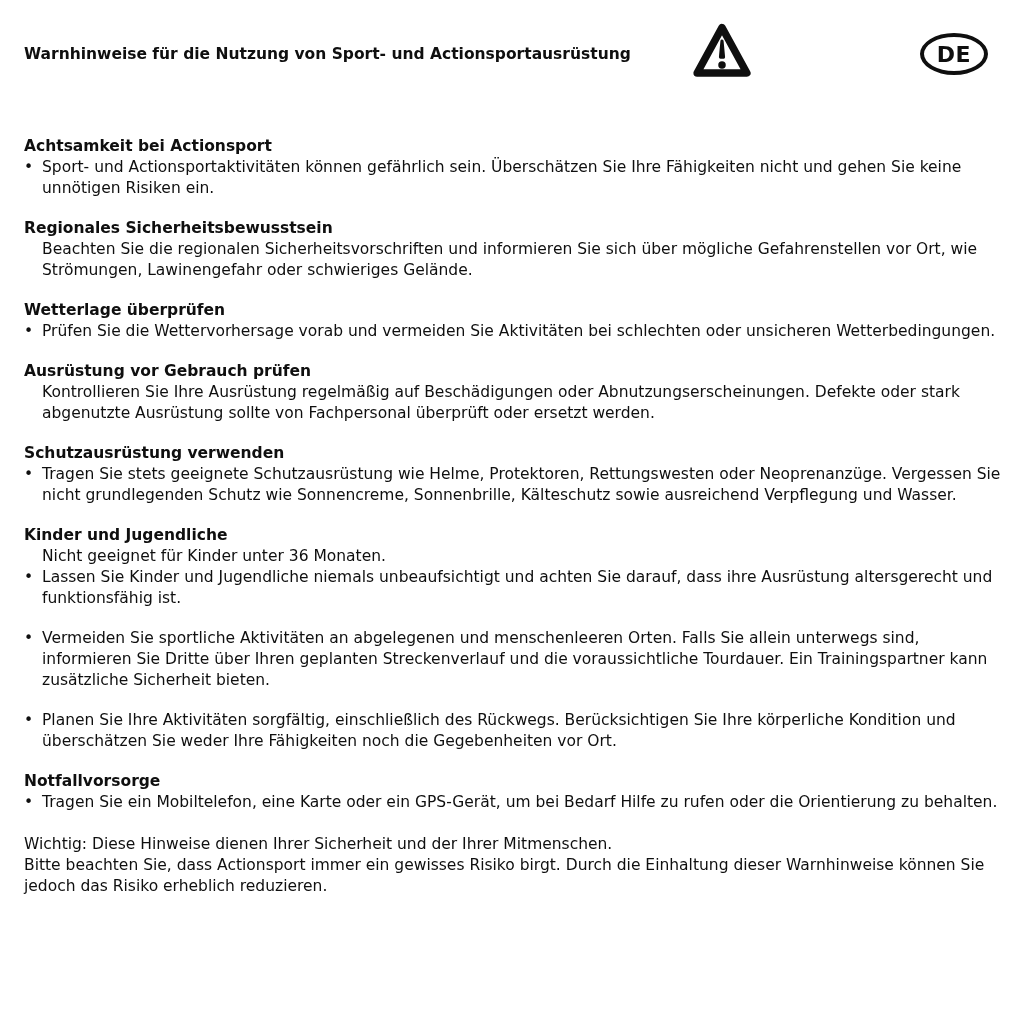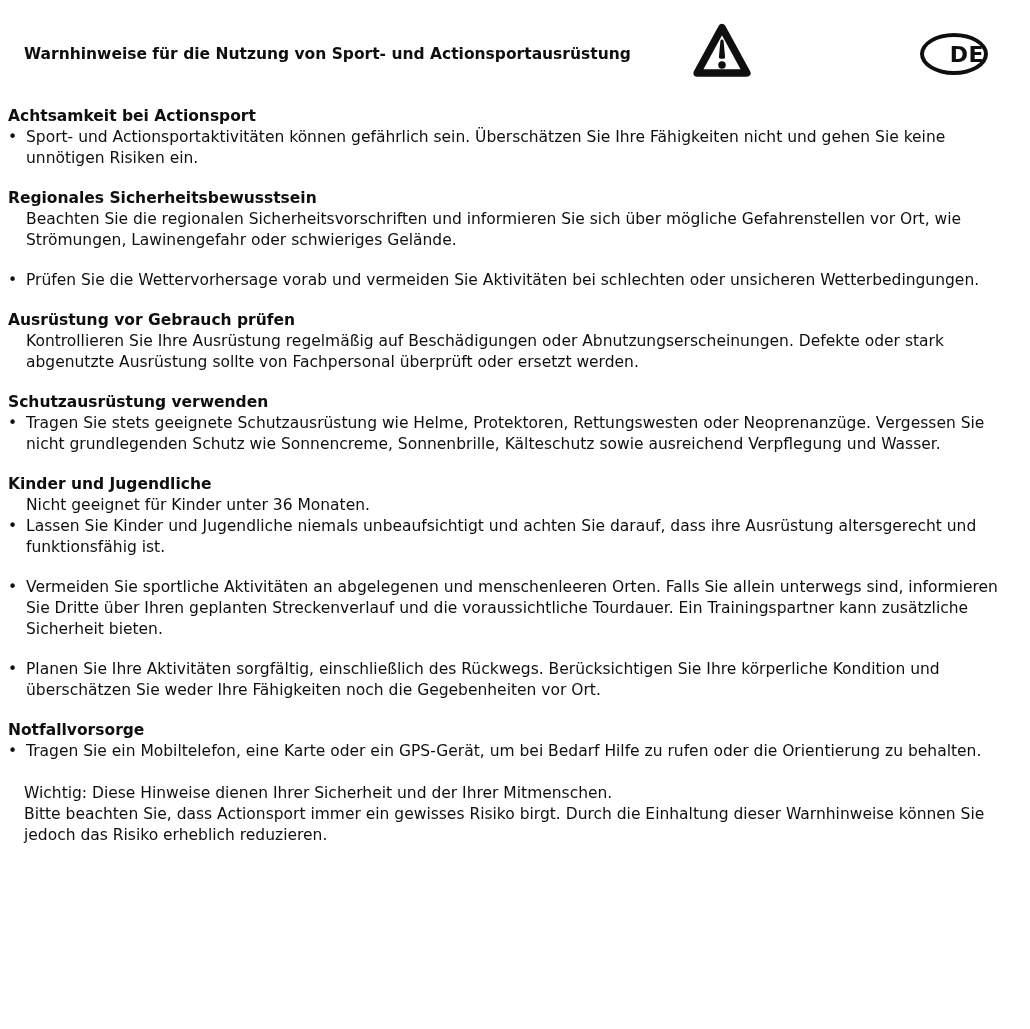--- a/index.html
+++ b/index.html
@@ -30,30 +30,30 @@
   .lang-badge {
     position: absolute;
     left: 920px;
     top: 33px;
     width: 68px;
     height: 42px;
     border: 4px solid #0f0f0f;
     border-radius: 50%;
     display: flex;
     align-items: center;
-    justify-content: flex-end;
+    justify-content: center;
   }
   .lang-badge span {
     font-weight: bold;
     font-size: 22px;
     letter-spacing: 0.5px;
   }
 
   
-  .content { padding: 0 26px 0 8px; }
+  .content { padding: 0 26px 0 24px; margin-top: 30px; }
   .sec { margin-bottom: 19px; }
   .sec-heading { font-size: 15.5px; line-height: 21px; font-weight: bold; }
   .item { display: flex; align-items: flex-start; }
   .item .bullet { flex: 0 0 18px; width: 18px; }
   .item.plain { padding-left: 18px; }
   .item-text { flex: 1 1 auto; }
 
   
   .footer { margin-top: 21px; padding: 0 26px 40px 24px; }
   .footer-heading { font-weight: normal; }
@@ -87,20 +87,21 @@
           <span class="item-text">Sport- und Actionsportaktivitäten können gefährlich sein. Überschätzen Sie Ihre Fähigkeiten nicht und gehen Sie keine unnötigen Risiken ein.</span>
         </div>
       </section>
       <section class="sec">
         <h2 class="sec-heading">Regionales Sicherheitsbewusstsein</h2>
         <div class="item plain">
           <span class="item-text">Beachten Sie die regionalen Sicherheitsvorschriften und informieren Sie sich über mögliche Gefahrenstellen vor Ort, wie Strömungen, Lawinengefahr oder schwieriges Gelände.</span>
         </div>
       </section>
       <section class="sec">
+        <h2 class="sec-heading">Wetterlage überprüfen</h2>
         <div class="item bulleted">
           <span class="bullet">•</span>
           <span class="item-text">Prüfen Sie die Wettervorhersage vorab und vermeiden Sie Aktivitäten bei schlechten oder unsicheren Wetterbedingungen.</span>
         </div>
       </section>
       <section class="sec">
         <h2 class="sec-heading">Ausrüstung vor Gebrauch prüfen</h2>
         <div class="item plain">
           <span class="item-text">Kontrollieren Sie Ihre Ausrüstung regelmäßig auf Beschädigungen oder Abnutzungserscheinungen. Defekte oder stark abgenutzte Ausrüstung sollte von Fachpersonal überprüft oder ersetzt werden.</span>
         </div>

